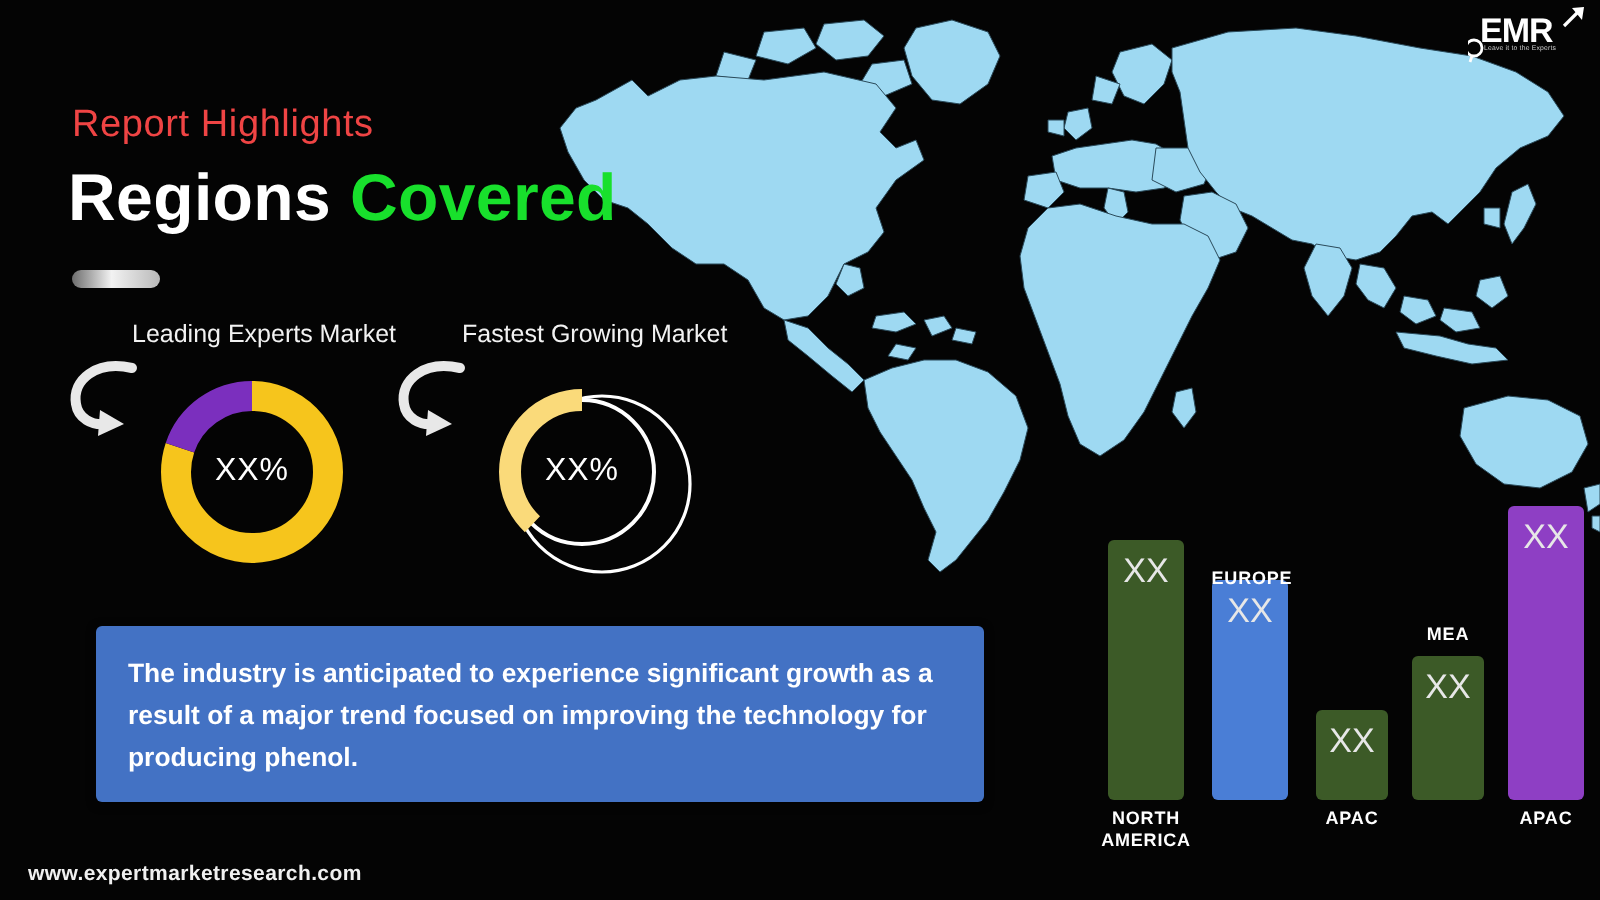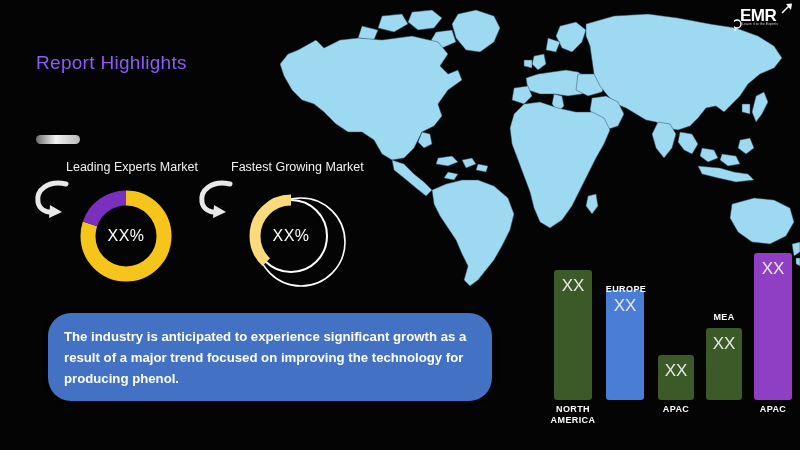--- a/index.html
+++ b/index.html
@@ -4,38 +4,38 @@
 <style>
   html,body{margin:0;padding:0;background:#000;}
   body{width:800px;height:450px;overflow:hidden;font-family:"Liberation Sans",sans-serif;}
   #stage{position:relative;width:800px;height:450px;background:#040404;overflow:hidden;}
 
   
   #map-layer{position:absolute;left:262px;top:8px;width:538px;height:282px;}
   #map-layer svg{display:block;width:100%;height:100%;}
 
   
-  #kicker{position:absolute;left:36px;top:52px;font-size:19px;color:#8b5cf6;letter-spacing:.3px;}
+  #kicker{position:absolute;left:36px;top:52px;font-size:19px;color:#ef4444;letter-spacing:.3px;}
   #title{position:absolute;left:34px;top:80px;font-size:33px;font-weight:bold;color:#ffffff;letter-spacing:.2px;white-space:nowrap;}
   #title .accent{color:#18e02c;}
   #title-dash{position:absolute;left:36px;top:135px;width:44px;height:9px;border-radius:5px;
        background:linear-gradient(90deg,#6d6d6d 0%,#f2f2f2 45%,#b9b9b9 100%);}
 
   
   .donut-block{position:absolute;}
   .donut-cap{position:absolute;white-space:nowrap;font-size:12.5px;color:#f2f2f2;}
   .donut-wrap{position:absolute;width:100px;height:100px;text-align:right;}
   .donut-wrap svg{display:block;}
   .donut-val{position:absolute;width:100px;height:100px;left:0;top:0;display:flex;
        align-items:center;justify-content:center;font-size:16px;color:#ffffff;letter-spacing:.5px;}
   .arrow{position:absolute;width:44px;height:40px;}
 
   
   #callout{position:absolute;left:48px;top:313px;width:444px;height:88px;box-sizing:border-box;
-      background:#4372c4;border-radius:23px;padding:13px 18px 0 16px;
+      background:#4372c4;border-radius:3px;padding:13px 18px 0 16px;
       box-shadow:0 1px 5px rgba(0,0,0,.5);}
   #callout-text{font-size:13.2px;font-weight:bold;line-height:21px;color:#ffffff;}
 
   
   #bars{position:absolute;left:548px;top:270px;width:252px;height:175px;}
   .bar{position:absolute;bottom:45px;border-radius:3px;}
   .bar-val{position:absolute;left:0;right:0;top:6px;text-align:center;font-size:17px;color:#e7e7e7;}
   .bar-lab{position:absolute;font-size:9px;font-weight:bold;color:#ffffff;letter-spacing:.4px;
       text-align:center;white-space:pre-line;line-height:11px;}
 
@@ -126,20 +126,21 @@
                  L348 122 L342 136 L334 150 L326 166 L318 182 L310 198
                  L300 212 L288 220 L278 214 L272 200 L268 184 L262 168
                  L256 152 L250 136 L248 120 L252 106 Z"></path>
 
         <path d="M326 188 L334 186 L336 198 L330 206 L324 198 Z"></path>
       </g>
     </svg>
   </div>
 
   <div id="kicker">Report Highlights</div>
+  <div id="title"><span>Regions </span><span class="accent">Covered</span></div>
   <div id="title-dash"></div>
 
   <div class="donut-block">
     <div class="donut-cap" style="left:66px;top:160px;">Leading Experts Market</div>
     <div class="arrow" style="left:32px;top:178px;">
       <svg viewBox="0 0 44 40" xmlns="http://www.w3.org/2000/svg">
         <path d="M34 6 C16 2, 4 12, 6 24 C7 31, 14 35, 21 34" fill="none" stroke="#e8e8e8" stroke-width="5" stroke-linecap="round"></path>
         <path d="M18 27 L30 34 L17 40 Z" fill="#e8e8e8"></path>
       </svg>
     </div>
@@ -201,20 +202,21 @@
       <div class="bar-val">XX</div>
     </div>
     <div class="bar-lab" style="left:148px;width:56px;top:42px;">MEA</div>
 
     <div class="bar" style="left:206px;width:38px;height:147px;background:#8e3fc4;">
       <div class="bar-val">XX</div>
     </div>
     <div class="bar-lab" style="left:196px;width:58px;top:134px;">APAC</div>
   </div>
 
+  <div id="footer-url">www.expertmarketresearch.com</div>
 
   <div id="logo">
     <svg viewBox="0 0 62 30" width="62" height="30" xmlns="http://www.w3.org/2000/svg">
       <path d="M48 11 L56 3" stroke="#ffffff" stroke-width="1.6" fill="none"></path>
       <path d="M52 2 L58 1.5 L57 8 Z" fill="#ffffff"></path>
       <circle cx="3" cy="22" r="4" fill="none" stroke="#ffffff" stroke-width="1.4"></circle>
       <path d="M2 26 L1 29" stroke="#ffffff" stroke-width="1.4"></path>
     </svg>
     <div id="logo-text">EMR</div>
     <div id="logo-tag">Leave it to the Experts</div>

